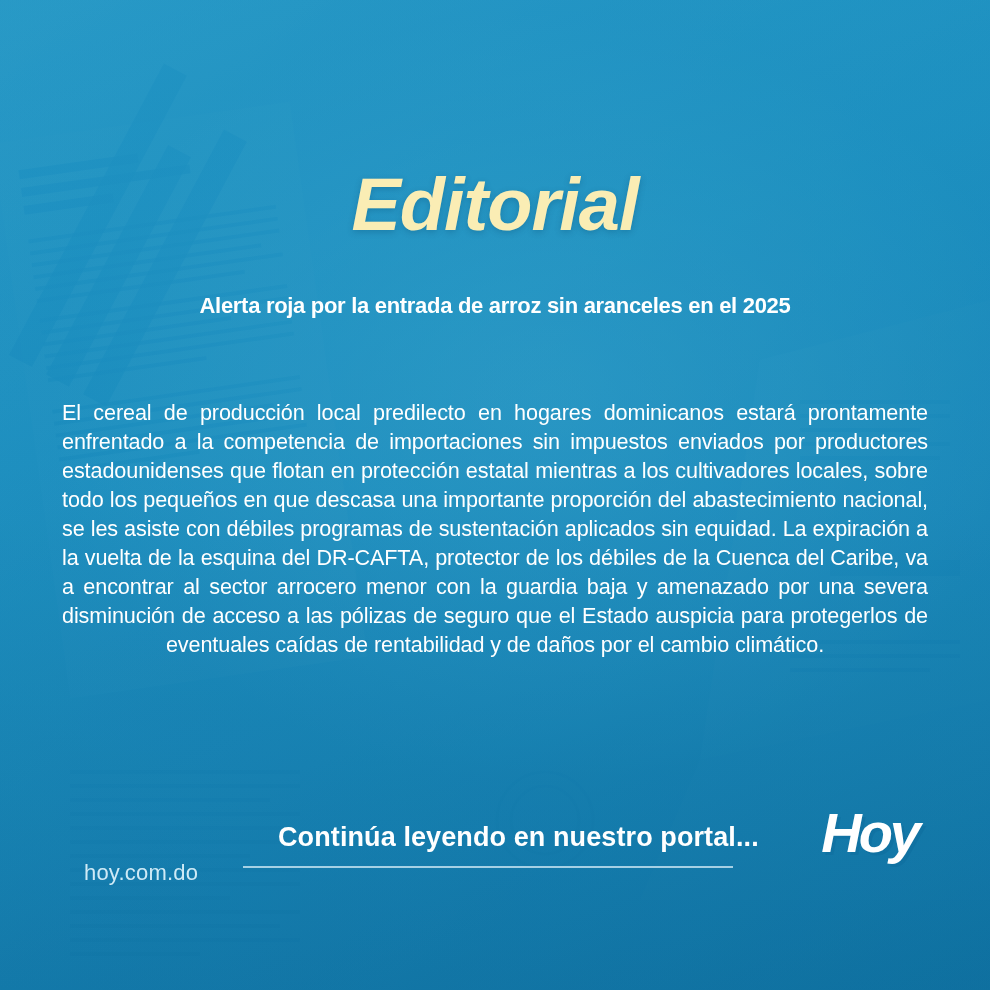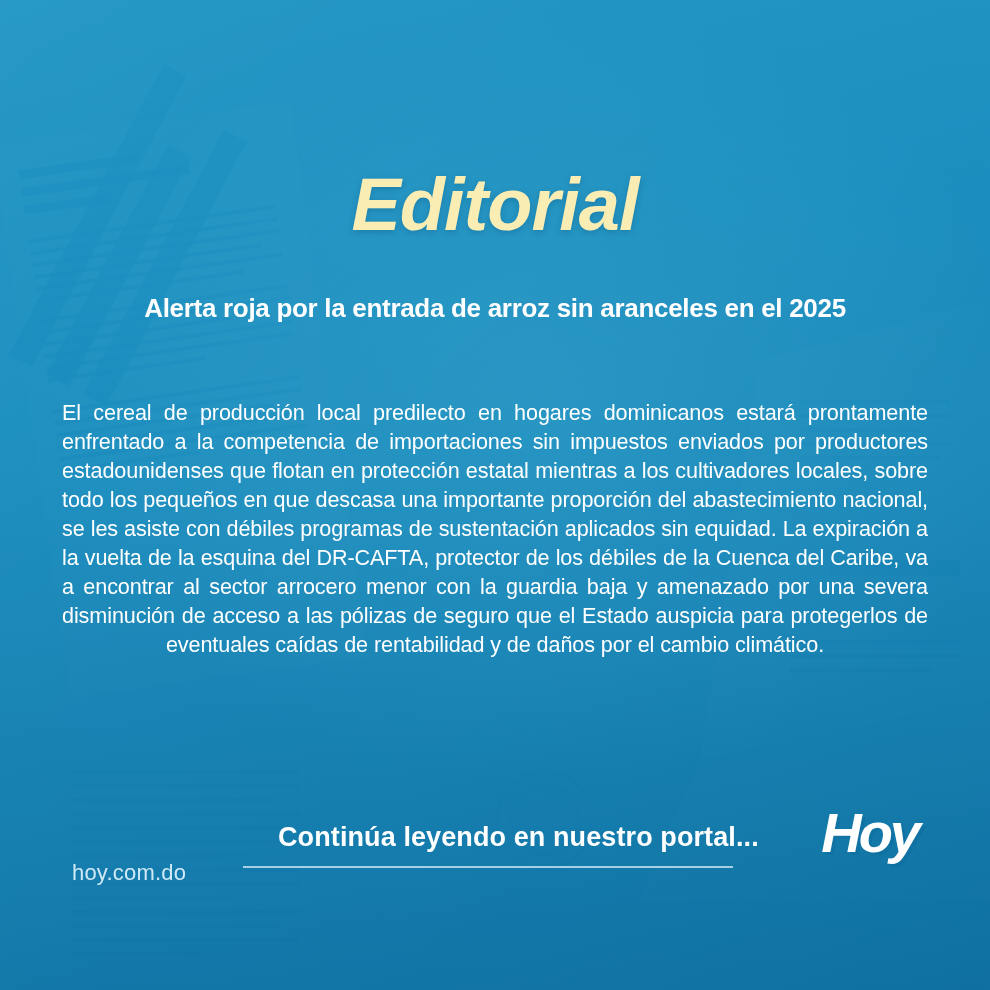--- a/index.html
+++ b/index.html
@@ -62,21 +62,21 @@
     text-shadow: 0 2px 6px rgba(0,60,95,0.25);
   }
 
   .subtitle {
     position: absolute;
     top: 293px;
     left: 0;
     right: 0;
     text-align: center;
     color: #ffffff;
-    font-size: 26px;
+    font-size: 22px;
     font-weight: 600;
     letter-spacing: -0.3px;
   }
 
   .body-text {
     position: absolute;
     top: 398px;
     left: 62px;
     width: 866px;
     color: #ffffff;
@@ -92,21 +92,21 @@
   .footer {
     position: absolute;
     left: 0;
     right: 0;
     bottom: 72px;
     height: 110px;
   }
 
   .site-url {
     position: absolute;
-    left: 72px;
+    left: 84px;
     top: 52px;
     color: #cfeaf6;
     font-size: 22px;
     letter-spacing: 0.2px;
   }
 
   .cta {
     position: absolute;
     left: 278px;
     top: 14px;

